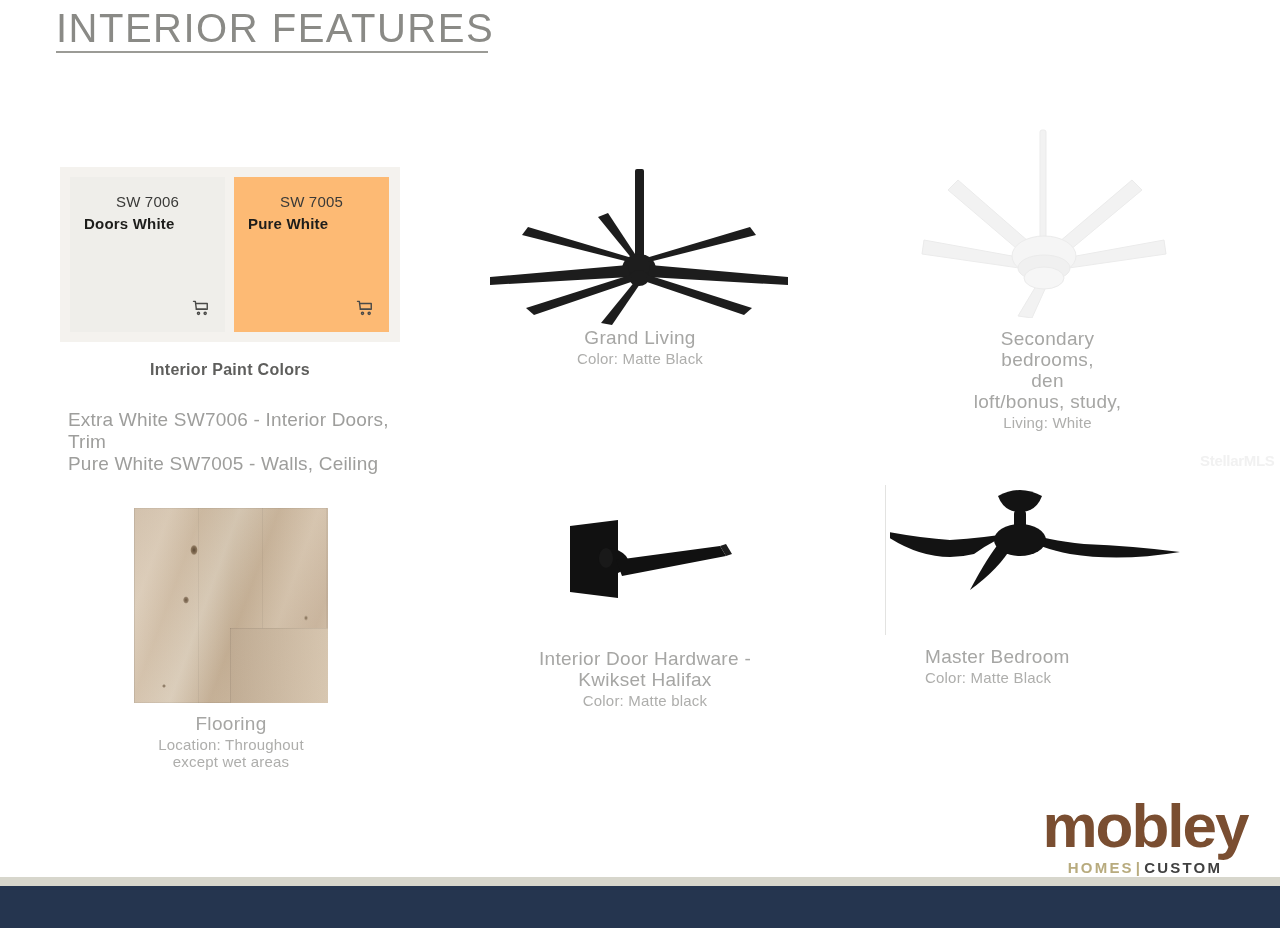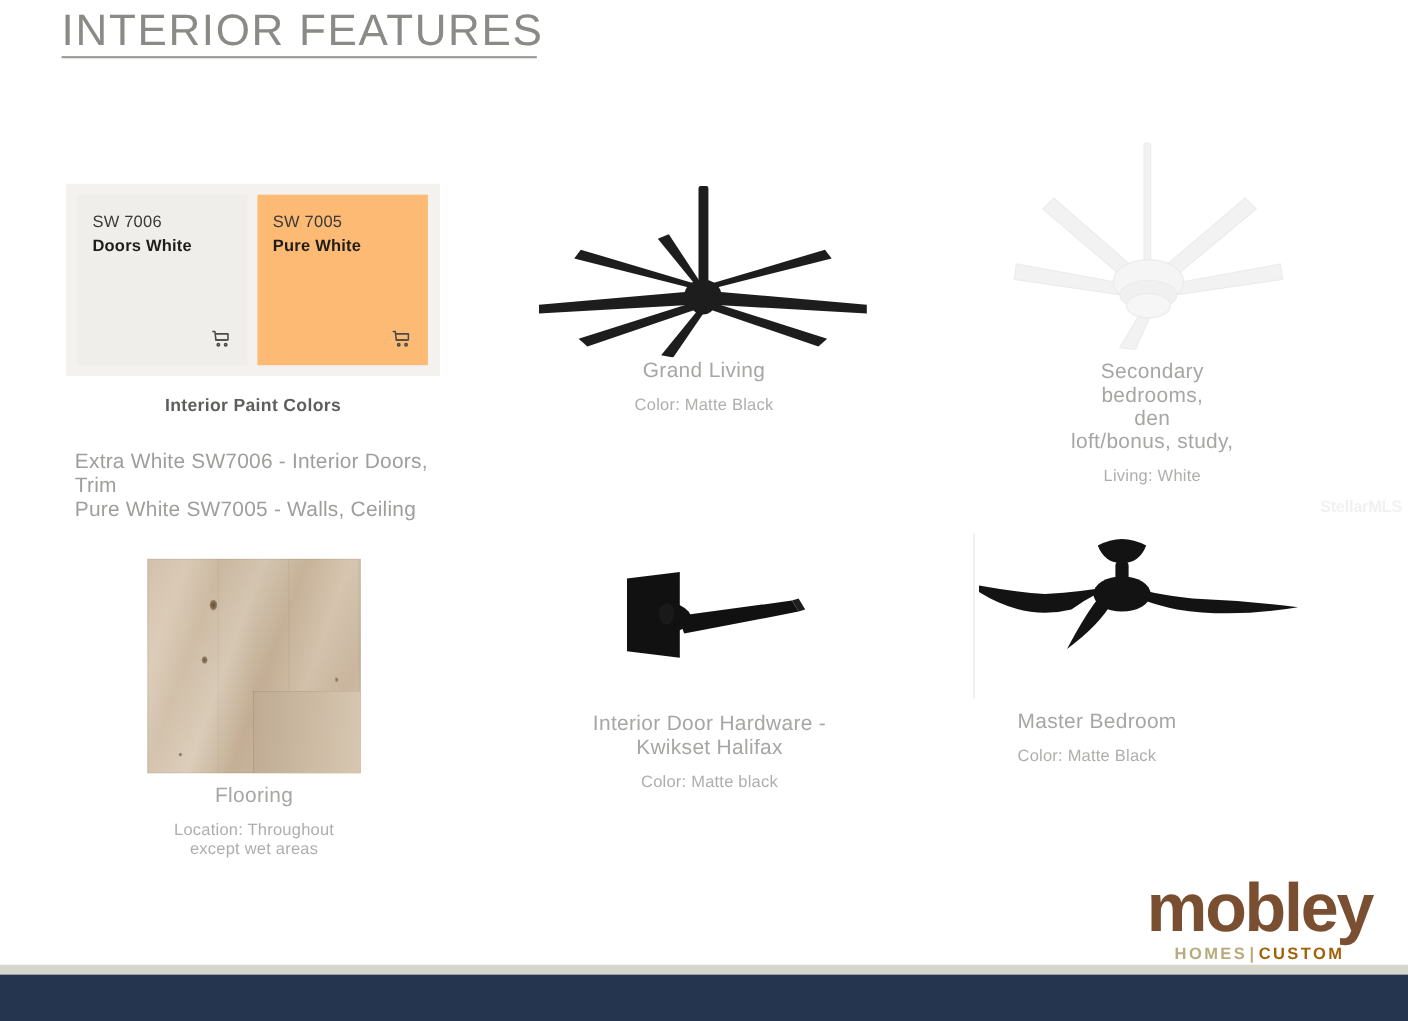--- a/index.html
+++ b/index.html
@@ -59,20 +59,21 @@
     box-sizing: border-box;
     padding: 14px 14px 0 14px;
   }
   .swatch-a { left: 10px;  background: #efeeea; }
   .swatch-b { left: 174px; background: #fdba74; }
   .swatch-code {
     font-size: 15px;
     color: #3a3a38;
     letter-spacing: .2px;
     line-height: 1.45;
+    text-align: center;
   }
   .swatch-name {
     font-size: 15px;
     color: #1d1d1b;
     font-weight: bold;
     letter-spacing: .2px;
     line-height: 1.5;
   }
   .cart-icon {
     position: absolute;
@@ -151,21 +152,21 @@
     font-size: 19px;
     line-height: 21px;
     color: #a6a6a4;
     letter-spacing: .3px;
   }
   .cap-sub {
     font-size: 15px;
     line-height: 17px;
     color: #aeaeac;
     letter-spacing: .2px;
-    margin-top: 12px;
+    margin-top: 2px;
   }
 
   
   .fan-block { position: absolute; text-align: center; }
 
   .grand-living { left: 470px; top: 165px; width: 340px; }
   .secondary    { left: 900px; top: 128px; width: 290px; }
   .door-hw      { left: 500px; top: 500px; width: 290px; }
   .master       { left: 890px; top: 480px; width: 290px; }
 
@@ -212,21 +213,21 @@
   }
   .logo-sub {
     margin-top: 2px;
     font-size: 15px;
     font-weight: bold;
     letter-spacing: 2.2px;
     white-space: nowrap;
   }
   .logo-sub .homes { color: #b8ab7e; }
   .logo-sub .bar   { color: #b8ab7e; padding: 0 2px; }
-  .logo-sub .custom{ color: #a16207; }
+  .logo-sub .custom{ color: #404040; }
 
   
   .bar-beige {
     position: absolute;
     left: 0; top: 877px;
     width: 1280px; height: 9px;
     background: #d7d6cc;
   }
   .bar-navy {
     position: absolute;

